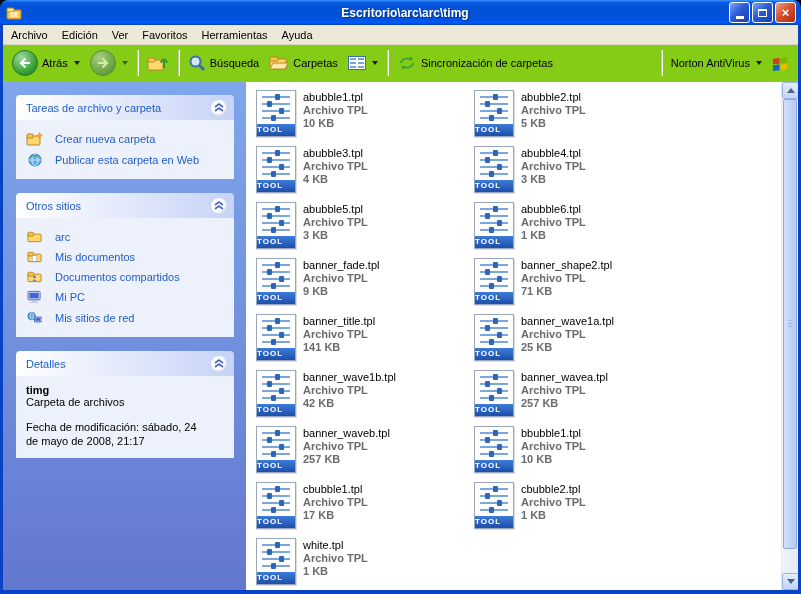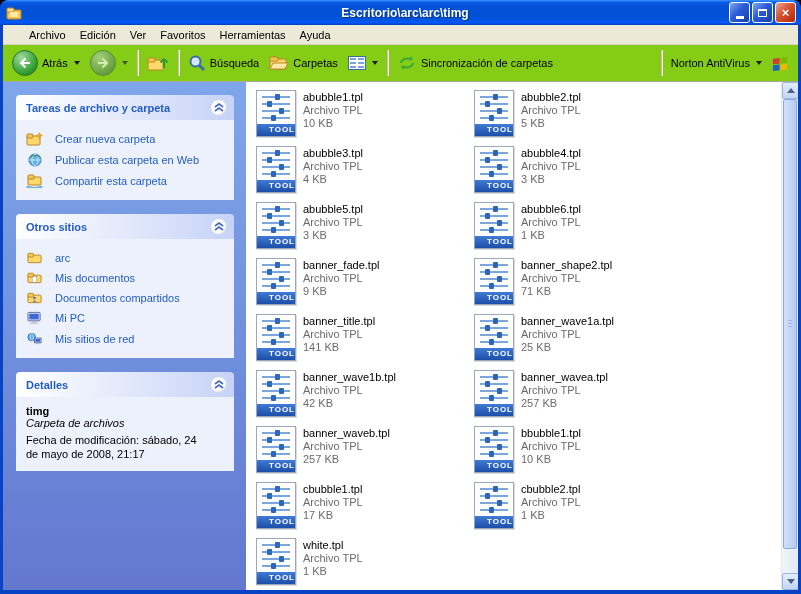--- a/index.html
+++ b/index.html
@@ -38,21 +38,21 @@
     color: #fff; display: flex; align-items: center; justify-content: center;
     font-weight: bold; cursor: pointer; padding: 0;
   }
   .wbtn.blue { background: linear-gradient(135deg,#7CA8F0 0%,#2C5BD8 45%,#1840A8 100%); }
   .wbtn.red  { background: linear-gradient(135deg,#ECA58F 0%,#D8522F 45%,#B02A0A 100%); font-size: 13px; }
   .glyph-min { width: 8px; height: 3px; background: #fff; align-self: flex-end; margin: 0 auto 3px; }
   .glyph-max { width: 9px; height: 8px; border: 1px solid #fff; border-top-width: 2px; }
   
   .menubar {
     height: 20px; background: #ECE9D8; display: flex; align-items: center;
-    border-bottom: 1px solid #D8D4C0; padding-left: 19px;
+    border-bottom: 1px solid #D8D4C0; padding-left: 1px;
   }
   .menu-item { padding: 2px 7px; cursor: default; color: #000; }
   
   .toolbar {
     height: 37px; background: #84cc16;
     border-bottom: 1px solid #ACA899;
     display: flex; align-items: center; padding: 0 4px;
   }
   .tb-btn {
     display: flex; align-items: center; gap: 4px;
@@ -82,37 +82,37 @@
     background: linear-gradient(180deg,#7FA6EA 0%,#6F8EDC 55%,#6377CF 100%);
     padding: 13px 12px 0 13px; overflow: hidden;
   }
   .panel { margin-bottom: 14px; }
   .panel-header {
     height: 25px; border-radius: 4px 4px 0 0;
     background: linear-gradient(90deg,#FFFFFF 0%,#C6D3F7 100%);
     display: flex; align-items: center; justify-content: space-between;
     padding: 0 6px 0 10px; cursor: pointer;
   }
-  .panel-title { color: #215DC6; font-weight: bold; }
+  .panel-title { color: #215DC6; font-weight: normal; }
   .chev-btn {
     width: 18px; height: 18px; border-radius: 50%;
     background: #fff; border: 1px solid #C8D4F0;
     display: flex; align-items: center; justify-content: center;
     box-shadow: inset -1px -1px 2px #C0CCE8; cursor: pointer; padding: 0;
   }
   .panel-body { background: #EDF1FB; padding: 8px 6px 10px 10px; }
   .side-item {
     display: flex; align-items: center; gap: 12px;
     margin: 4px 0 7px; cursor: pointer;
   }
   .side-item:last-child { margin-bottom: 2px; }
   .side-label { color: #215DC6; }
   .si { display: inline-flex; flex: none; width: 17px; justify-content: center; }
   .details-name { font-weight: bold; color: #000; }
-  .details-type { color: #000; margin-bottom: 4px; font-style: italic; }
+  .details-type { color: #000; margin-bottom: 12px; }
   .details-mod { color: #000; line-height: 14px; width: 180px; }
   
   .main { flex: 1; position: relative; background: #fff; overflow: hidden; }
   .file-grid {
     padding: 8px 0 0 10px;
     display: grid; grid-template-columns: 218px 218px; grid-auto-rows: 56px;
   }
   .tile { display: flex; gap: 7px; align-items: flex-start; width: 212px; cursor: pointer; }
   .tool-icon {
     width: 40px; height: 47px; flex: none; position: relative;
@@ -125,25 +125,25 @@
     background: #2F66B8; border-radius: 1px;
   }
   .sl:nth-of-type(1)::after { left: 13px; }
   .sl:nth-of-type(2)::after { left: 5px; }
   .sl:nth-of-type(3)::after { left: 17px; }
   .sl:nth-of-type(4)::after { left: 9px; }
   .tool-band {
     position: absolute; left: 0; right: 0; bottom: 0; height: 12px;
     background: linear-gradient(180deg,#3F7BD8,#1C4FA8);
     color: #fff; font-size: 8px; font-weight: bold; letter-spacing: 1px;
-    text-align: right; line-height: 12px;
+    text-align: left; line-height: 12px;
   }
   .tmeta { padding-top: 1px; line-height: 13px; }
   .fname { color: #000; }
-  .ftype, .fsize { color: #6B6B6B; }
+  .ftype, .fsize { color: #6B6B6B; font-weight: bold; }
   
   .scrollbar {
     position: absolute; top: 0; right: 0; bottom: 0; width: 17px;
     background: linear-gradient(90deg,#F0F4FB,#E4EBF7);
     border-left: 1px solid #E8E8E8;
   }
   .sb-btn {
     position: absolute; left: 0; width: 17px; height: 17px;
     background: linear-gradient(180deg,#E3EEFD,#C2D5F6);
     border: 1px solid #9CB4E4; border-radius: 2px;
@@ -322,30 +322,20 @@
             <span class="si">
               <svg viewBox="0 0 14 14" width="14" height="14">
                 <circle cx="7" cy="7" r="6" fill="#63B1E8" stroke="#2A6FB8"></circle>
                 <ellipse cx="7" cy="7" rx="3" ry="6" fill="none" stroke="#CFE8FA"></ellipse>
                 <line x1="1" y1="7" x2="13" y2="7" stroke="#CFE8FA"></line>
                 <path d="M2.5 3.5 q4.5 -2.2 9 0" stroke="#3E8E3E" fill="none"></path>
               </svg>
             </span>
             <span class="side-label">Publicar esta carpeta en Web</span>
           </div>
-          <div class="side-item">
-            <span class="si">
-              <svg viewBox="0 0 17 14" width="17" height="14">
-                <rect x="2" y="3" width="13" height="8" rx="1" fill="#FFD86A" stroke="#B8862A"></rect>
-                <rect x="2" y="1" width="6" height="4" rx="1" fill="#F7C64A" stroke="#B8862A"></rect>
-                <path d="M1 12 q7 3 15 0 l0 1.5 -15 0 z" fill="#6EC6E8" stroke="#3A8EB8" stroke-width=".5"></path>
-              </svg>
-            </span>
-            <span class="side-label">Compartir esta carpeta</span>
-          </div>
         </div>
       </div>
 
       <div class="panel">
         <div class="panel-header">
           <span class="panel-title">Otros sitios</span>
           <button class="chev-btn">
             <svg width="10" height="9" viewBox="0 0 10 9">
                 <path d="M1 4 L5 1 L9 4 M1 8 L5 5 L9 8" stroke="#4868B8" stroke-width="1.6" fill="none"></path>
               </svg>

